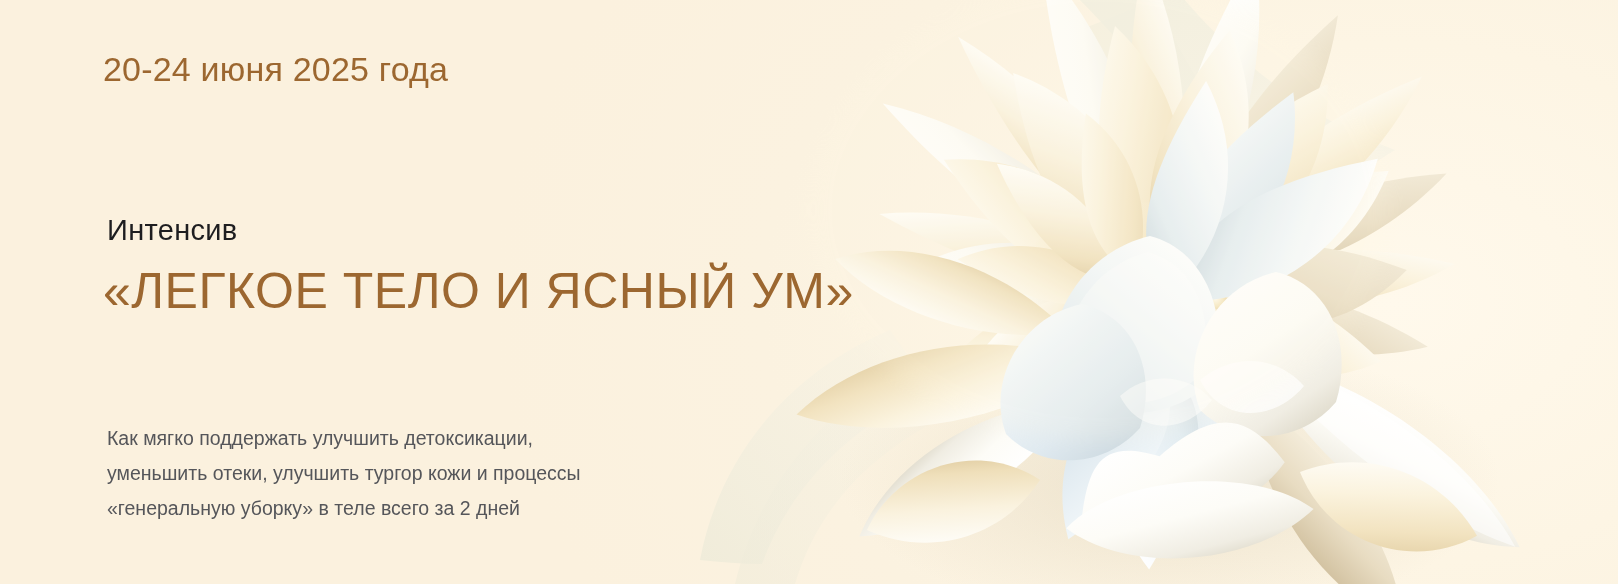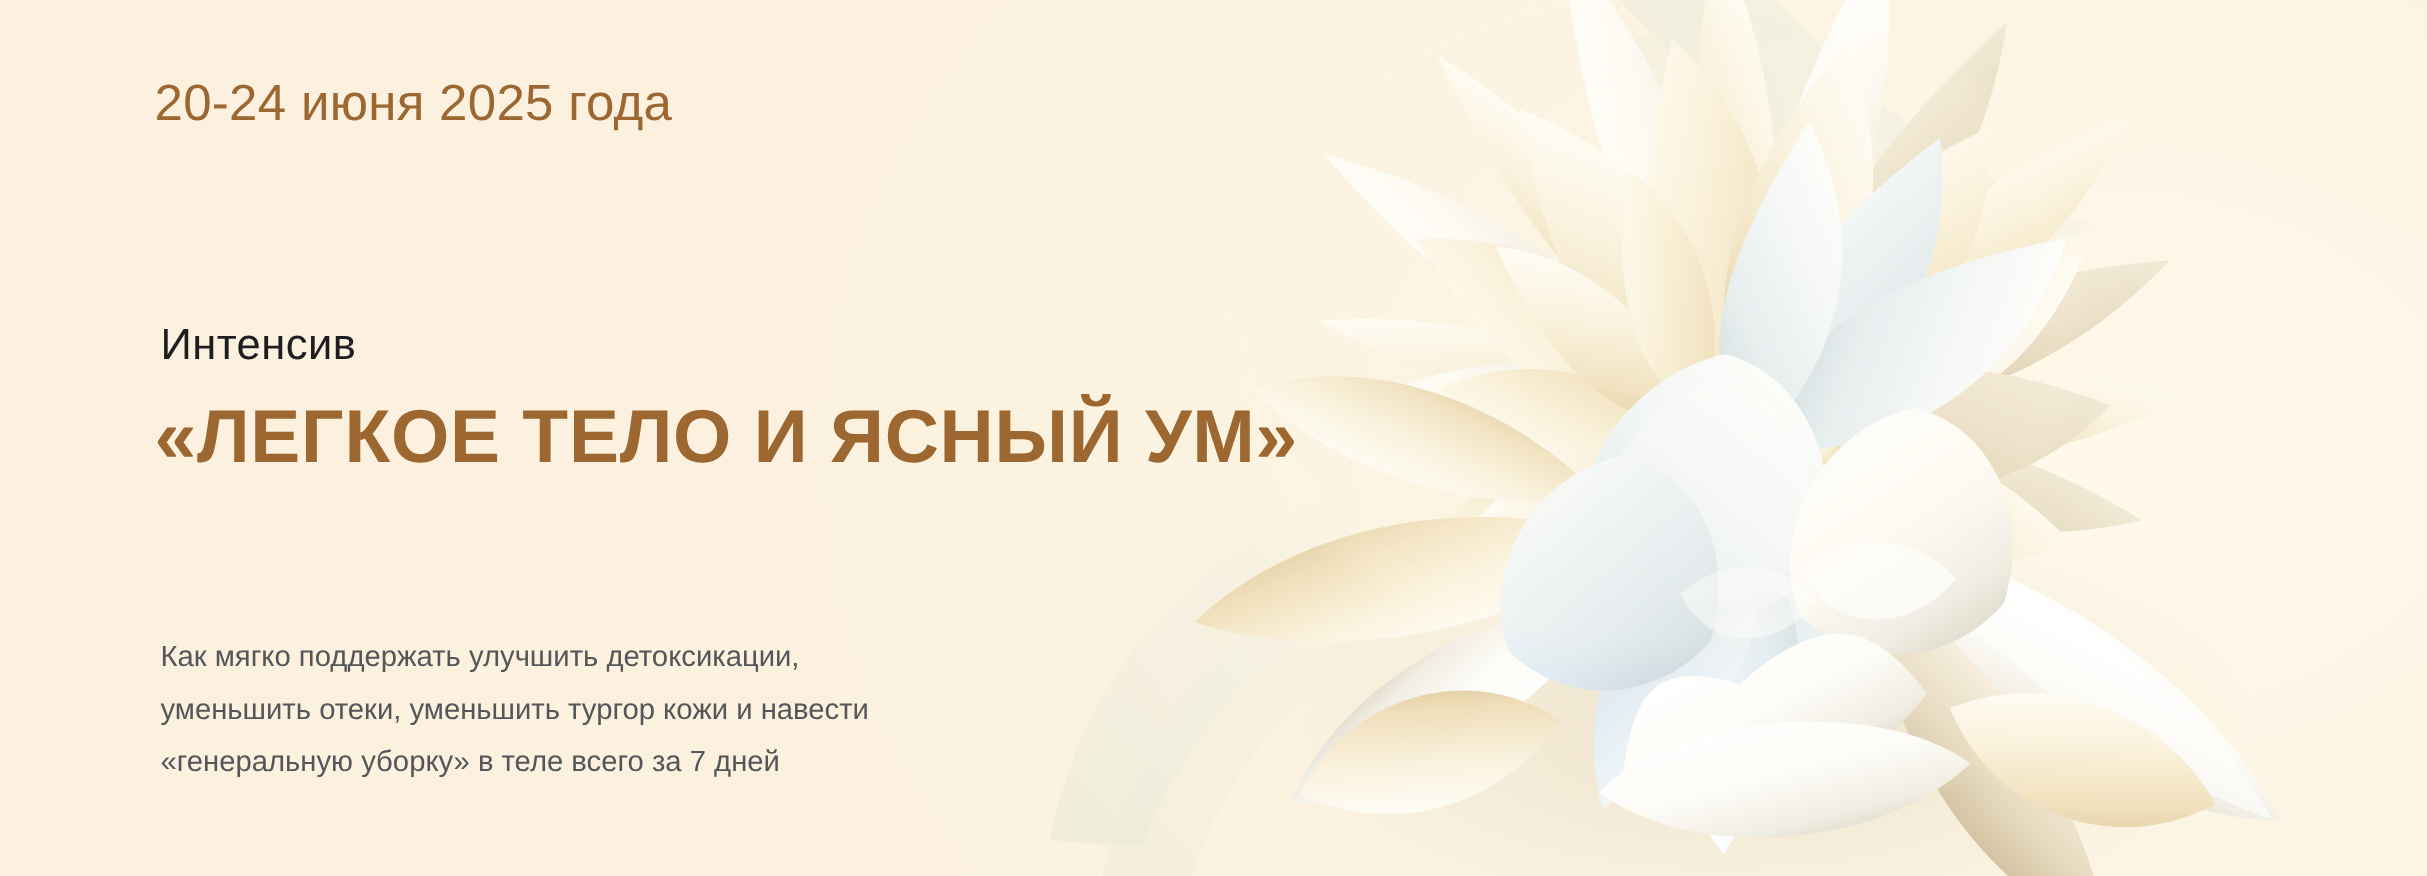--- a/index.html
+++ b/index.html
@@ -45,21 +45,21 @@
     top:214px; left:4px;
     font-size:29px;
     font-weight:400;
     color:#1E1E20;
     letter-spacing:0.3px;
   }
   .main-title {
     position:absolute;
     top:262px; left:0;
     font-size:50px;
-    font-weight:700;
+    font-weight:400;
     color:#9C6730;
     letter-spacing:0.5px;
     white-space:nowrap;
   }
   .subtext {
     position:absolute;
     top:421px; left:4px;
     width:660px;
     font-size:19.5px;
     line-height:35px;
@@ -411,18 +411,18 @@
   <div class="content">
 
     <div class="date-line">20-24 июня 2025 года</div>
 
     <div class="eyebrow">Интенсив</div>
 
     <div class="main-title">«ЛЕГКОЕ ТЕЛО И ЯСНЫЙ УМ»</div>
 
     <div class="subtext">
       <div>Как мягко поддержать улучшить детоксикации,</div>
-      <div>уменьшить отеки, уменьшить тургор кожи и навести</div>
-      <div>«генеральную уборку» в теле всего за 7 дней</div>
+      <div>уменьшить отеки, улучшить тургор кожи и процессы</div>
+      <div>«генеральную уборку» в теле всего за 2 дней</div>
     </div>
 
   </div>
 </div>
 
 </body></html>

